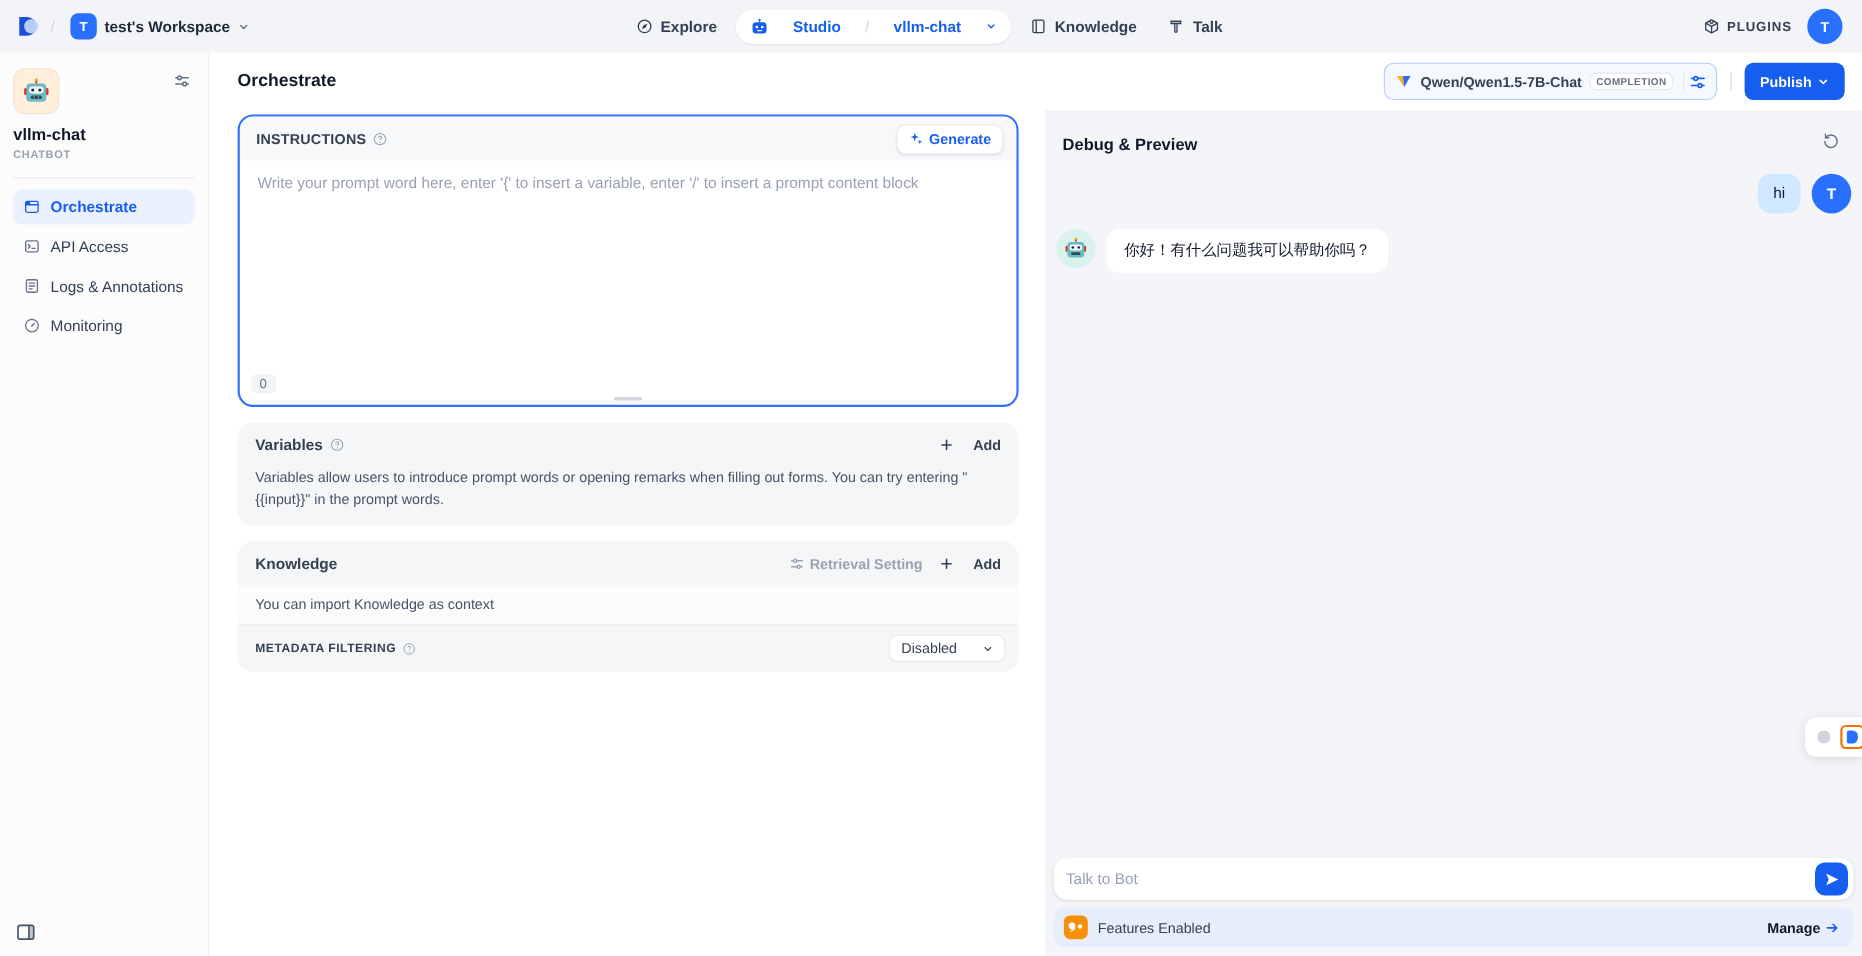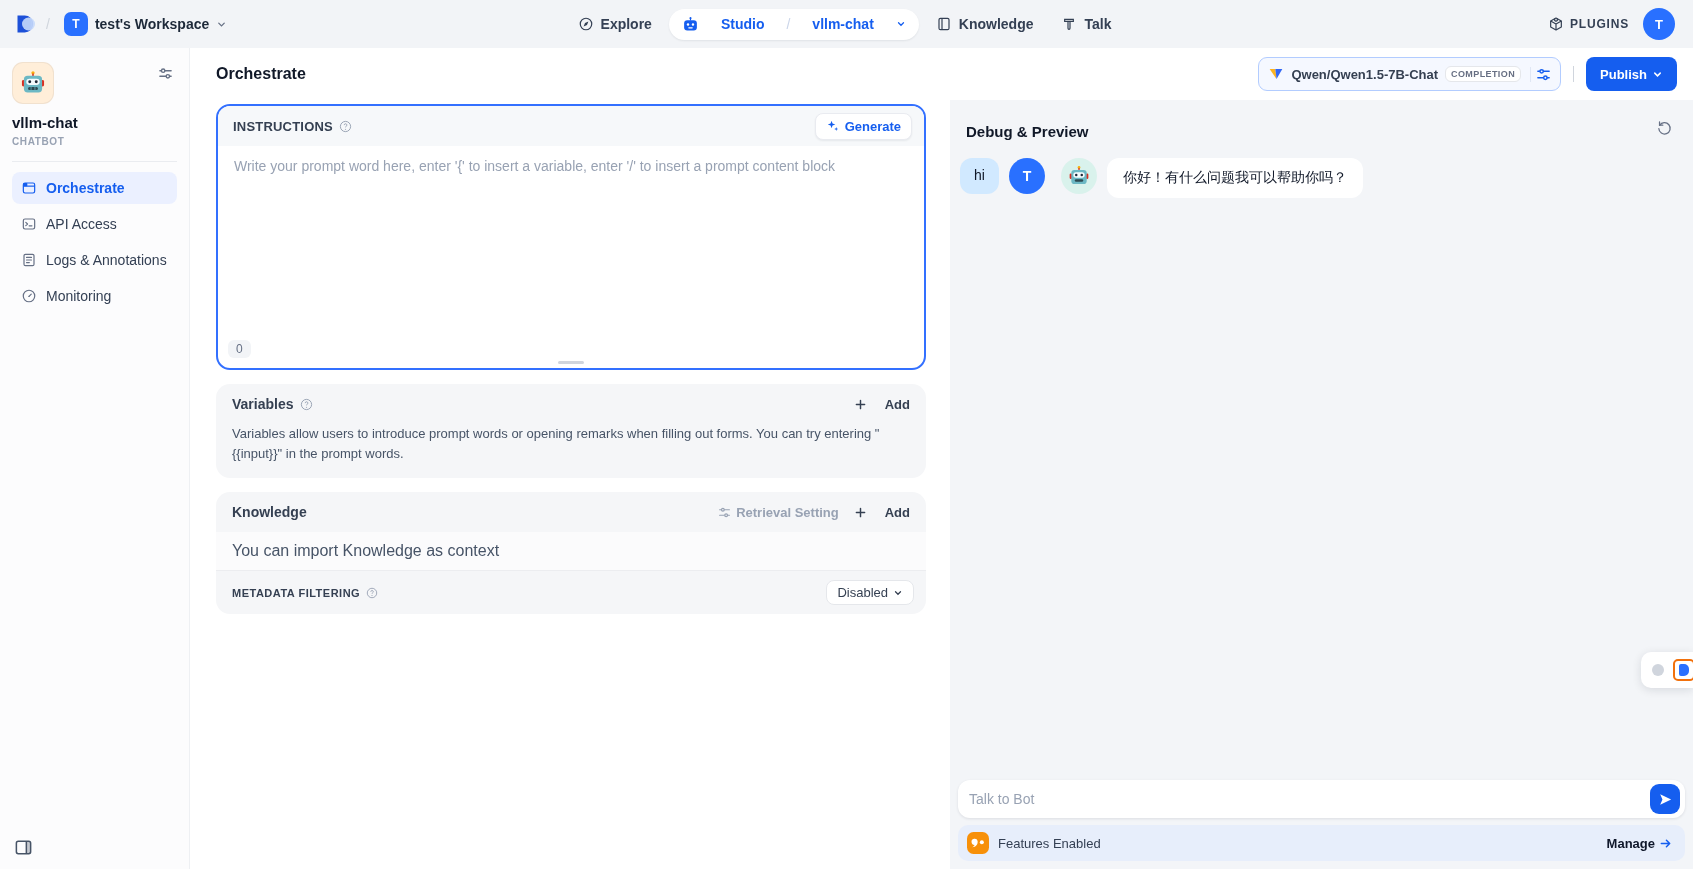--- a/index.html
+++ b/index.html
@@ -83,33 +83,33 @@
   .resize-handle { position:absolute; bottom:4px; left:50%; transform:translateX(-50%); width:26px; height:3px;
     border-radius:3px; background:#d0d5dd; cursor:ns-resize; }
 
   .gray-card { background:#f5f6f8; border-radius:14px; margin-top:14px; overflow:hidden; }
   .card-head { display:flex; align-items:center; gap:6px; padding:12px 16px; }
   .card-title { font-size:14px; font-weight:700; color:#354052; }
   .head-actions { margin-left:auto; display:flex; align-items:center; gap:16px; }
   .add-btn { display:flex; align-items:center; gap:19px; font-size:13px; font-weight:600; color:#354052; cursor:pointer; }
   .retrieval-btn { display:flex; align-items:center; gap:5px; font-size:13px; font-weight:600; color:#98a2b3; cursor:pointer; }
   .card-desc { padding:0 16px 14px; font-size:13px; line-height:1.55; color:#475467; }
-  .know-body { padding:10px 16px; background:rgba(255,255,255,.55); font-size:16px; color:#475467; }
+  .know-body { padding:10px 16px; background:rgba(255,255,255,.55); font-size:13px; color:#475467; }
   .meta-row { display:flex; align-items:center; gap:6px; padding:9px 12px 9px 16px; border-top:1px solid rgba(16,24,40,.04); }
   .meta-label { font-size:11px; font-weight:700; letter-spacing:.5px; color:#354052; }
-  .disabled-btn { margin-left:auto; display:flex; align-items:center; gap:5px; background:#fff;
+  .disabled-btn { margin-left:auto; display:flex; align-items:center; gap:23px; background:#fff;
     border:1px solid #e5e7eb; border-radius:8px; padding:4px 10px; font-size:13px; font-weight:500;
     color:#354052; cursor:pointer; }
 
   
   .debug { flex:1; background:#f3f5f8; display:flex; flex-direction:column; position:relative; min-width:0; }
   .debug-header { display:flex; align-items:flex-end; padding:15px 16px 6px; }
   .debug-title { font-size:15px; font-weight:700; color:#101828; }
   .debug-header .icon-btn { margin-left:auto; }
-  .chat-area { flex:1; padding:12px 8px 8px 10px; display:flex; flex-direction:row; gap:14px; overflow:hidden; }
+  .chat-area { flex:1; padding:12px 8px 8px 10px; display:flex; flex-direction:column; gap:14px; overflow:hidden; }
   .msg-row { display:flex; gap:10px; }
   .msg-row.user { justify-content:flex-end; align-items:flex-start; padding-right:2px; }
   .msg-row.bot { align-items:flex-start; }
   .bubble { font-size:14px; line-height:1.4; border-radius:12px; padding:8px 14px; max-width:560px; }
   .bubble.user { background:#d1e9ff; color:#101828; }
   .bubble.bot { background:#fff; color:#101828; padding:10px 16px; }
   .chat-avatar-user { width:36px; height:36px; border-radius:50%; background:#2970ff; color:#fff; flex:none;
     font-size:14px; font-weight:600; display:flex; align-items:center; justify-content:center; }
   .chat-avatar-bot { width:36px; height:36px; border-radius:50%; background:#d9f2ec; flex:none;
     display:flex; align-items:center; justify-content:center; }

